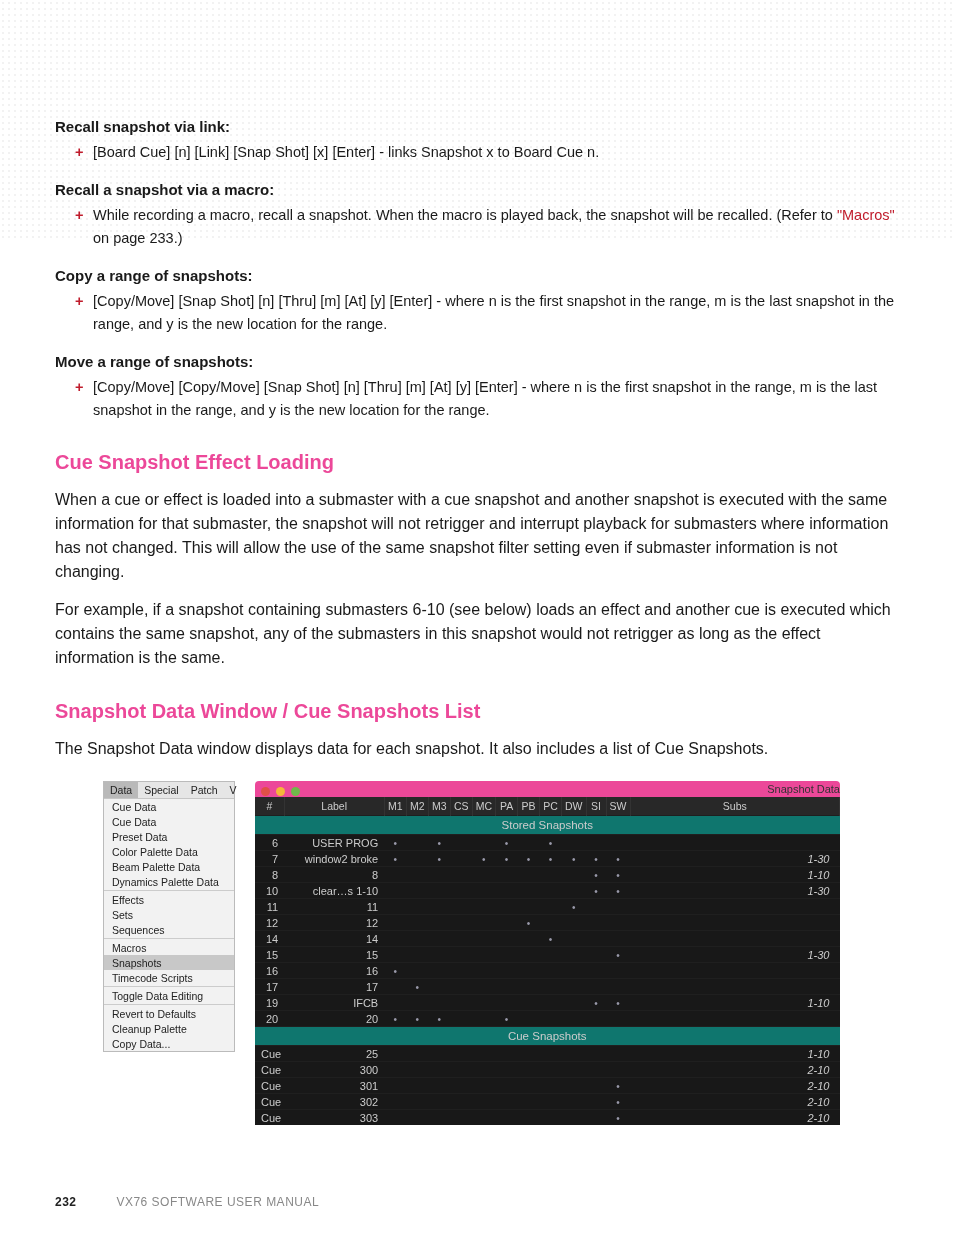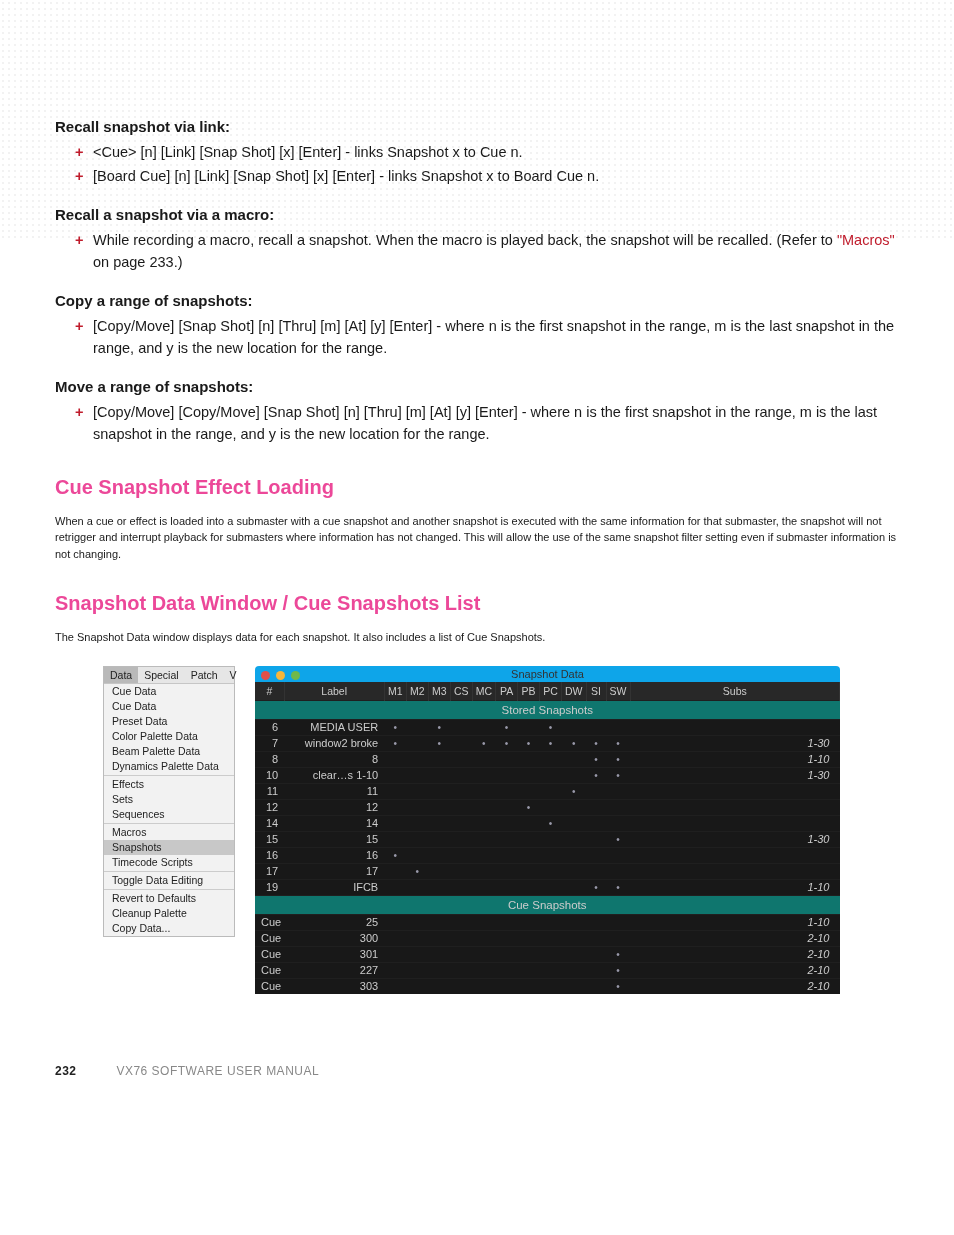--- a/index.html
+++ b/index.html
@@ -50,21 +50,21 @@
     font-weight: bold;
   }
   .link { color: #c01c2c; }
   h2.section {
     color: #ec4899;
     font-size: 20px;
     font-weight: bold;
     margin: 30px 0 14px 0;
   }
   p.body {
-    font-size: 11px;
+    font-size: 16px;
     line-height: 1.5;
     margin: 0 0 14px 0;
   }
   
   .figure {
     margin: 20px 0 0 48px;
     display: flex;
     gap: 20px;
     align-items: flex-start;
   }
@@ -87,23 +87,23 @@
   .mac-menu .sep { border-top: 1px solid #ccc; height: 0; margin: 1px 0; }
   .mac-menu .mitem { padding: 1.5px 8px; white-space: nowrap; }
   .mac-menu .mitem.hl { background: #c8c8c8; }
   
   .data-window {
     width: 585px;
     font-size: 11px;
     color: #ddd;
   }
   .win-titlebar {
-    background: #0ea5e9;
+    background: #ec4899;
     color: #333;
-    text-align: center;
+    text-align: right;
     font-size: 11px;
     padding: 2px 0;
     position: relative;
     border-radius: 4px 4px 0 0;
   }
   .tl-dot { width: 9px; height: 9px; border-radius: 50%; display: inline-block; margin-right: 3px; vertical-align: middle; }
   .tl-dots { position: absolute; left: 6px; top: 3px; }
   .tl-r { background: #e15048; }
   .tl-y { background: #f5b63a; }
   .tl-g { background: #70b84a; }
@@ -151,21 +151,20 @@
 </style>
 </head>
 <body>
 
 <div class="page">
   <div class="bg-dots"></div>
   <div class="content">
 
     <h4 class="subhead">Recall snapshot via link:</h4>
     <ul class="bullets">
-      <li>&lt;Cue&gt; [n] [Link] [Snap Shot] [x] [Enter] - links Snapshot x to Cue n.</li>
       <li>[Board Cue] [n] [Link] [Snap Shot] [x] [Enter] - links Snapshot x to Board Cue n.</li>
     </ul>
 
     <h4 class="subhead">Recall a snapshot via a macro:</h4>
     <ul class="bullets">
       <li>
         <span>While recording a macro, recall a snapshot. When the macro is played back, the snapshot will be recalled. (Refer to </span><span class="link">"Macros"</span><span> on page 233.)</span>
       </li>
     </ul>
 
@@ -174,20 +173,21 @@
       <li>[Copy/Move] [Snap Shot] [n] [Thru] [m] [At] [y] [Enter] - where n is the first snapshot in the range, m is the last snapshot in the range, and y is the new location for the range.</li>
     </ul>
 
     <h4 class="subhead">Move a range of snapshots:</h4>
     <ul class="bullets">
       <li>[Copy/Move] [Copy/Move] [Snap Shot] [n] [Thru] [m] [At] [y] [Enter] - where n is the first snapshot in the range, m is the last snapshot in the range, and y is the new location for the range.</li>
     </ul>
 
     <h2 class="section">Cue Snapshot Effect Loading</h2>
     <p class="body">When a cue or effect is loaded into a submaster with a cue snapshot and another snapshot is executed with the same information for that submaster, the snapshot will not retrigger and interrupt playback for submasters where information has not changed. This will allow the use of the same snapshot filter setting even if submaster information is not changing.</p>
+    <p class="body">For example, if a snapshot containing submasters 6-10 (see below) loads an effect and another cue is executed which contains the same snapshot, any of the submasters in this snapshot would not retrigger as long as the effect information is the same.</p>
 
     <h2 class="section">Snapshot Data Window / Cue Snapshots List</h2>
     <p class="body">The Snapshot Data window displays data for each snapshot. It also includes a list of Cue Snapshots.</p>
 
     <div class="figure">
       <div class="mac-menu">
         <div class="mac-menubar" id="menubar">
             <div class="mbtn selected">Data</div>
             <div class="mbtn">Special</div>
             <div class="mbtn">Patch</div>
@@ -259,21 +259,21 @@
                 <th>SW</th>
                 <th>Subs</th>
               </tr>
             </thead>
           <tbody id="tbody">
               <tr class="section-hdr">
                 <td colspan="14">Stored Snapshots</td>
               </tr>
               <tr>
                 <td class="num">6</td>
-                <td class="lbl">MEDIA USER</td>
+                <td class="lbl">USER PROG</td>
                 <td><span class="dot">•</span></td>
                 <td></td>
                 <td><span class="dot">•</span></td>
                 <td></td>
                 <td></td>
                 <td><span class="dot">•</span></td>
                 <td></td>
                 <td><span class="dot">•</span></td>
                 <td></td>
                 <td></td>
@@ -433,20 +433,36 @@
                 <td></td>
                 <td></td>
                 <td></td>
                 <td></td>
                 <td></td>
                 <td></td>
                 <td><span class="dot">•</span></td>
                 <td><span class="dot">•</span></td>
                 <td class="subs">1-10</td>
               </tr>
+              <tr>
+                <td class="num">20</td>
+                <td class="lbl">20</td>
+                <td><span class="dot">•</span></td>
+                <td><span class="dot">•</span></td>
+                <td><span class="dot">•</span></td>
+                <td></td>
+                <td></td>
+                <td><span class="dot">•</span></td>
+                <td></td>
+                <td></td>
+                <td></td>
+                <td></td>
+                <td></td>
+                <td class="subs"></td>
+              </tr>
               <tr class="section-hdr">
                 <td colspan="14">Cue Snapshots</td>
               </tr>
               <tr>
                 <td class="cue">Cue</td>
                 <td class="lbl">25</td>
                 <td></td>
                 <td></td>
                 <td></td>
                 <td></td>
@@ -486,21 +502,21 @@
                 <td></td>
                 <td></td>
                 <td></td>
                 <td></td>
                 <td></td>
                 <td><span class="dot">•</span></td>
                 <td class="subs">2-10</td>
               </tr>
               <tr>
                 <td class="cue">Cue</td>
-                <td class="lbl">227</td>
+                <td class="lbl">302</td>
                 <td></td>
                 <td></td>
                 <td></td>
                 <td></td>
                 <td></td>
                 <td></td>
                 <td></td>
                 <td></td>
                 <td></td>
                 <td></td>

